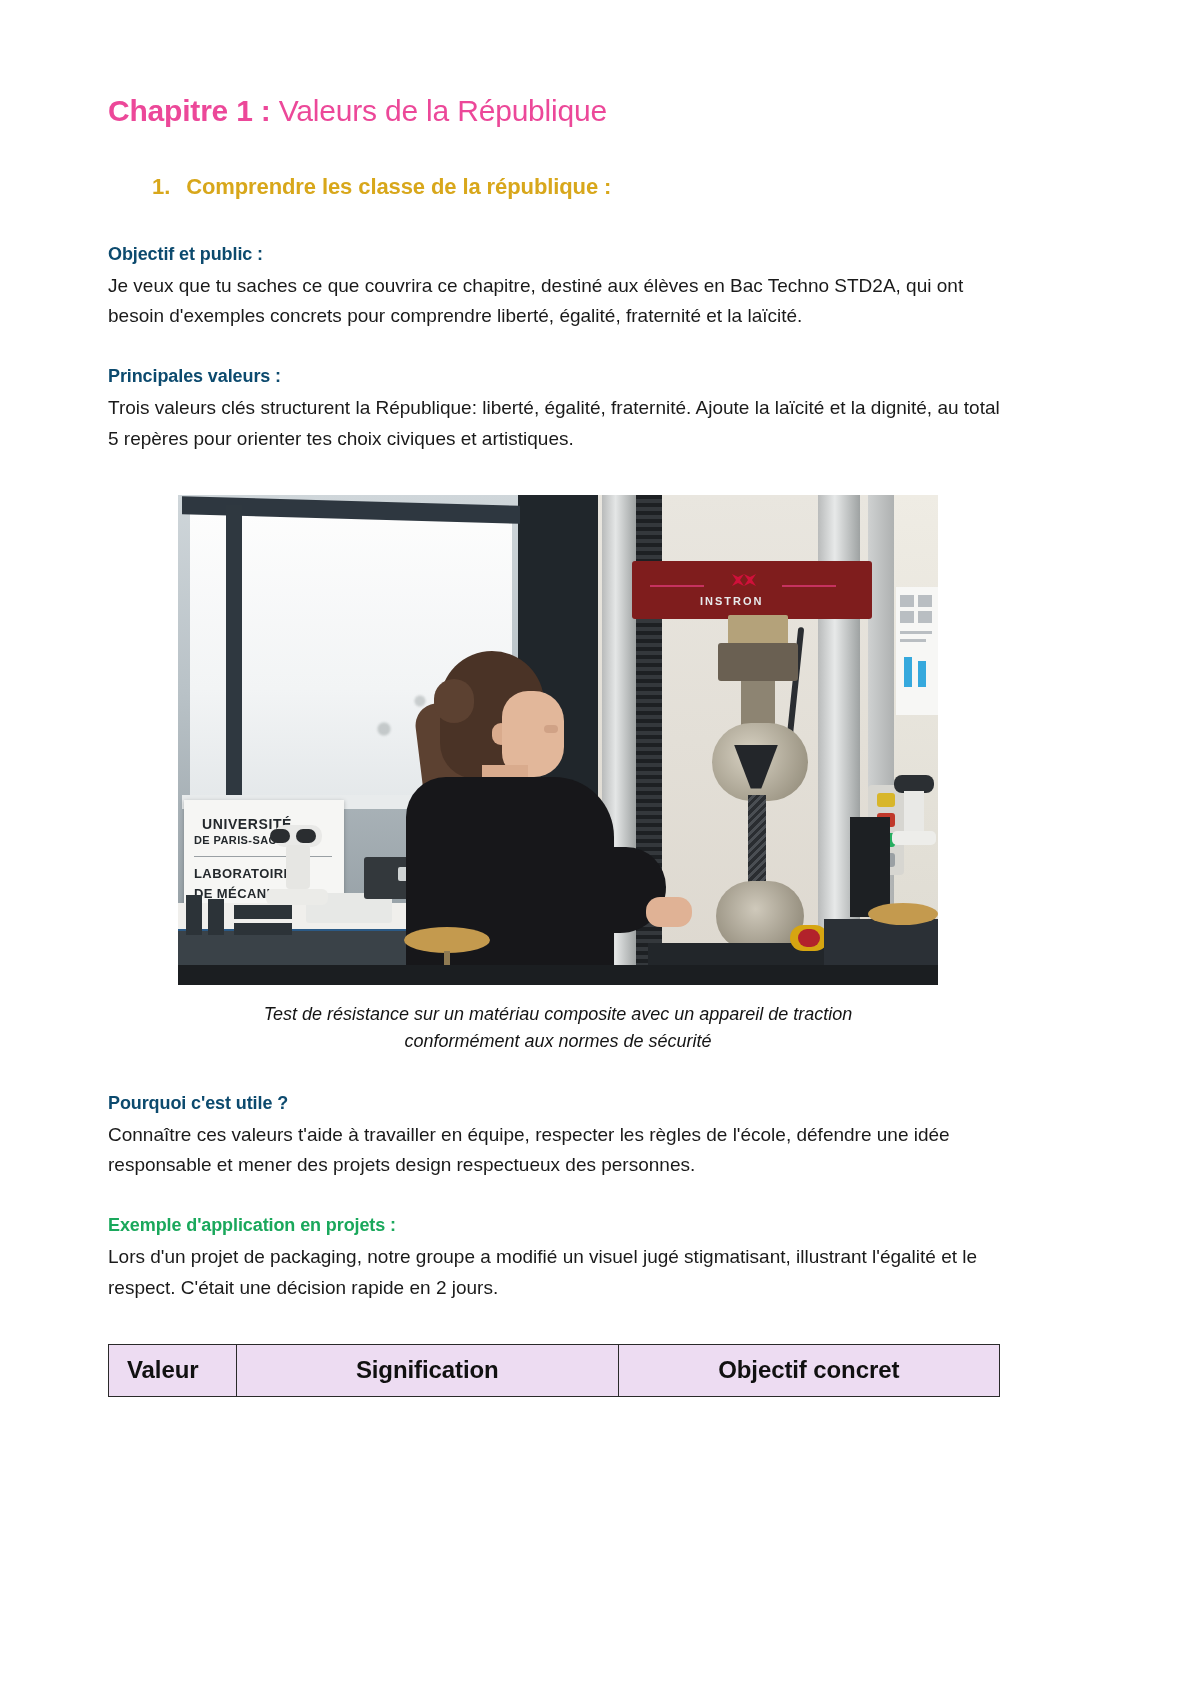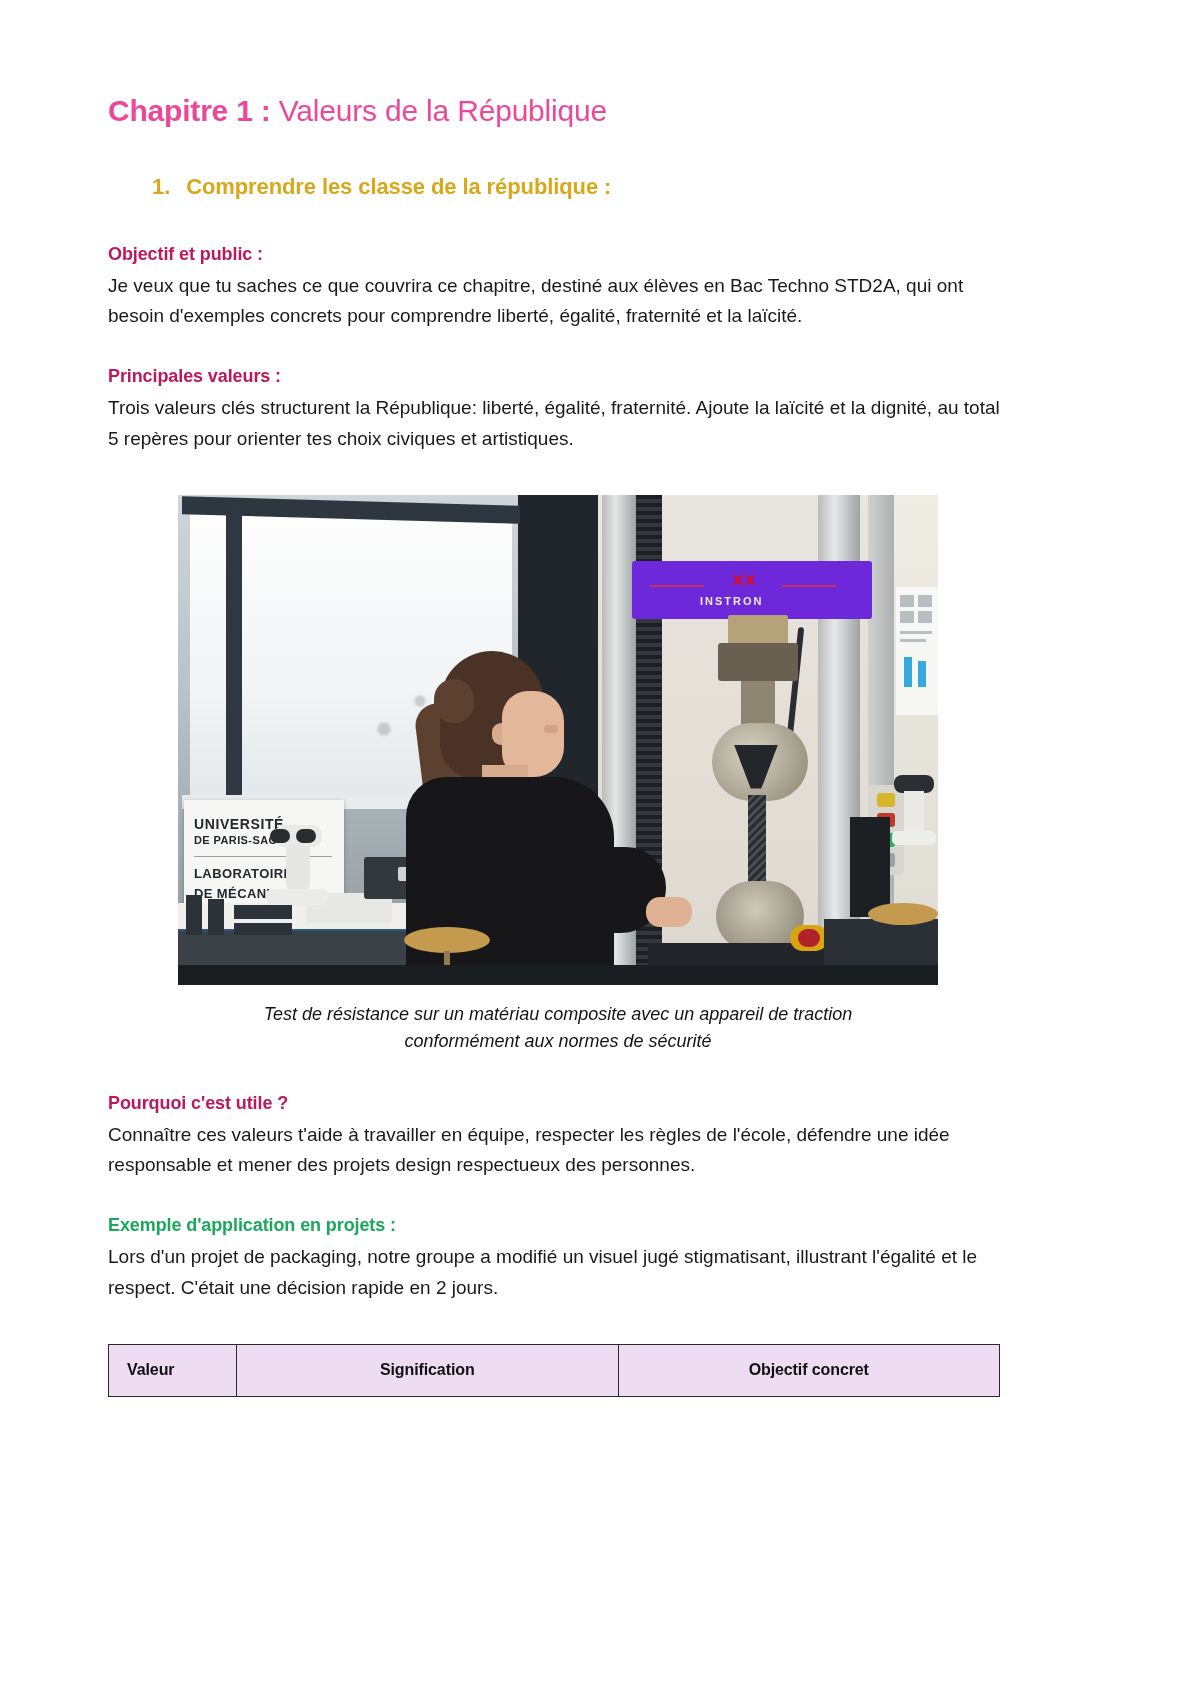--- a/index.html
+++ b/index.html
@@ -38,21 +38,21 @@
     letter-spacing: -0.1px;
   }
   .section-heading .num { font-weight: 800; }
 
   
   .block { margin-bottom: 34px; }
   .lead {
     font-size: 18px;
     font-weight: 800;
     margin: 0 0 6px 0;
-    color: #be185d;
+    color: #0c4a6e;
     letter-spacing: -0.1px;
   }
   .lead.green { color: #1aa85c; }
   .para {
     font-size: 19px;
     line-height: 1.62;
     margin: 0;
     color: #1a1a1a;
     max-width: 900px;
   }
@@ -96,21 +96,21 @@
   .wall-left { left:0; top:0; width:340px; height:490px; background:linear-gradient(180deg,#cfd6da 0%,#b9c2c7 40%,#8d979d 100%); }
   .window { left:12px; top:14px; width:322px; height:300px; background:linear-gradient(180deg,#fdfdfd 0%,#f2f4f5 60%,#e3e7e9 100%); }
   .win-frame-top { left:4px; top:6px; width:338px; height:18px; background:#2e3740; transform: skewY(1.6deg); }
   .win-mullion { left:48px; top:10px; width:16px; height:300px; background:#2f3840; }
   .win-sill { left:4px; top:300px; width:336px; height:14px; background:#e8ebec; }
   .win-trees { left:170px; top:150px; width:120px; height:140px;
      background:radial-gradient(circle at 30% 60%, rgba(120,130,130,.35) 0 6px, transparent 7px),
                 radial-gradient(circle at 60% 40%, rgba(110,120,120,.3) 0 5px, transparent 6px);
      filter: blur(1px); }
   .lab-sign { left:6px; top:305px; width:160px; height:118px; background:#f6f6f4; box-shadow:0 1px 4px rgba(0,0,0,.25); }
-  .lab-sign .l1 { position:absolute; left:10px; top:16px; font-size:14px; font-weight:700; color:#23282c; letter-spacing:.6px; }
+  .lab-sign .l1 { position:absolute; left:18px; top:16px; font-size:14px; font-weight:700; color:#23282c; letter-spacing:.6px; }
   .lab-sign .l2 { position:absolute; left:10px; top:34px; font-size:11px; font-weight:700; color:#23282c; letter-spacing:.4px; }
   .lab-sign .rule { position:absolute; left:10px; top:56px; width:138px; height:1px; background:#9aa0a4; }
   .lab-sign .l3 { position:absolute; left:10px; top:66px; font-size:13px; font-weight:700; color:#23282c; letter-spacing:.4px; }
   .lab-sign .l4 { position:absolute; left:10px; top:86px; font-size:13px; font-weight:700; color:#23282c; letter-spacing:.4px; }
 
   .bench { left:0; top:408px; width:360px; height:30px; background:#f0efec; }
   .bench-front { left:0; top:436px; width:360px; height:54px; background:#3a4248; }
   .bench-edge { left:0; top:434px; width:360px; height:5px; background:#2b5a86; }
   .scope1 { left:84px; top:330px; width:70px; height:96px; }
   .scope1 .head { position:absolute; left:12px; top:0; width:48px; height:22px; background:#e9e9e7; border-radius:10px; }
@@ -136,21 +136,21 @@
   .arm { position:absolute; left:150px; top:196px; width:120px; height:86px; background:#17171a; border-radius:0 40px 46px 0; }
   .hand { position:absolute; left:250px; top:246px; width:46px; height:30px; background:#e0b295; border-radius:14px; }
   .jeans { position:absolute; left:34px; top:300px; width:140px; height:90px; background:#5d7b9c; border-radius:6px; }
   .jeans:after { content:""; position:absolute; left:22px; top:20px; width:52px; height:36px; border:1px solid rgba(255,255,255,.18); border-radius:4px; }
 
   .machine { left:420px; top:0; width:340px; height:490px; background:linear-gradient(180deg,#e9e6df 0%,#ddd8cf 100%); }
   .col-left { left:424px; top:0; width:34px; height:470px; background:linear-gradient(90deg,#b9bbbb,#e4e6e6 40%,#9ea2a2); }
   .col-right { left:640px; top:0; width:42px; height:470px; background:linear-gradient(90deg,#b9bbbb,#e7e9e9 40%,#9ea2a2); }
   .col-right2 { left:690px; top:0; width:26px; height:470px; background:linear-gradient(90deg,#cfd1d1,#aeb1b1); }
   .belt { left:458px; top:0; width:26px; height:470px; background:repeating-linear-gradient(180deg,#1d2023 0 4px,#34383c 4px 8px); }
-  .crosshead { left:454px; top:66px; width:240px; height:58px; background:#6d28d9; border-radius:3px; }
+  .crosshead { left:454px; top:66px; width:240px; height:58px; background:#7f1d1d; border-radius:3px; }
   .instron-logo { position:absolute; left:92px; top:10px; width:40px; height:26px; }
   .instron-txt { position:absolute; left:68px; top:34px; font-size:11px; letter-spacing:2px; color:#e8eaec; font-weight:700; }
   .stripe-l { position:absolute; left:18px; top:24px; width:54px; height:2px; background:#c6325f; }
   .stripe-r { position:absolute; left:150px; top:24px; width:54px; height:2px; background:#c6325f; }
   .loadcell { left:550px; top:120px; width:60px; height:30px; background:#b4a27a; border-radius:2px; }
   .loadcell2 { left:540px; top:148px; width:80px; height:38px; background:#6a6052; border-radius:3px; }
   .shaft { left:563px; top:186px; width:34px; height:44px; background:#8d8472; }
   .grip-top { left:534px; top:228px; width:96px; height:78px; background:radial-gradient(circle at 40% 40%,#d8d2c3,#8b8472); border-radius:40px; }
   .grip-jaw { left:556px; top:250px; width:44px; height:44px; background:#23262a; clip-path: polygon(0 0,100% 0,62% 100%,38% 100%); }
   .specimen { left:570px; top:300px; width:18px; height:110px; background:repeating-linear-gradient(135deg,#2a2d31 0 3px,#4a4e53 3px 6px); }
@@ -194,21 +194,21 @@
   .vtable {
     margin-top: 40px;
     width: 892px;
     border-collapse: collapse;
     table-layout: fixed;
   }
   .vtable th {
     background: #eddcf2;
     border: 1.5px solid #2a2a2a;
     height: 52px;
-    font-size: 16px;
+    font-size: 24px;
     font-weight: 800;
     color: #111111;
     text-align: center;
     letter-spacing: -0.1px;
   }
   .vtable th.first { width: 128px; text-align: left; padding-left: 18px; }
 </style>
 </head>
 <body>
 

